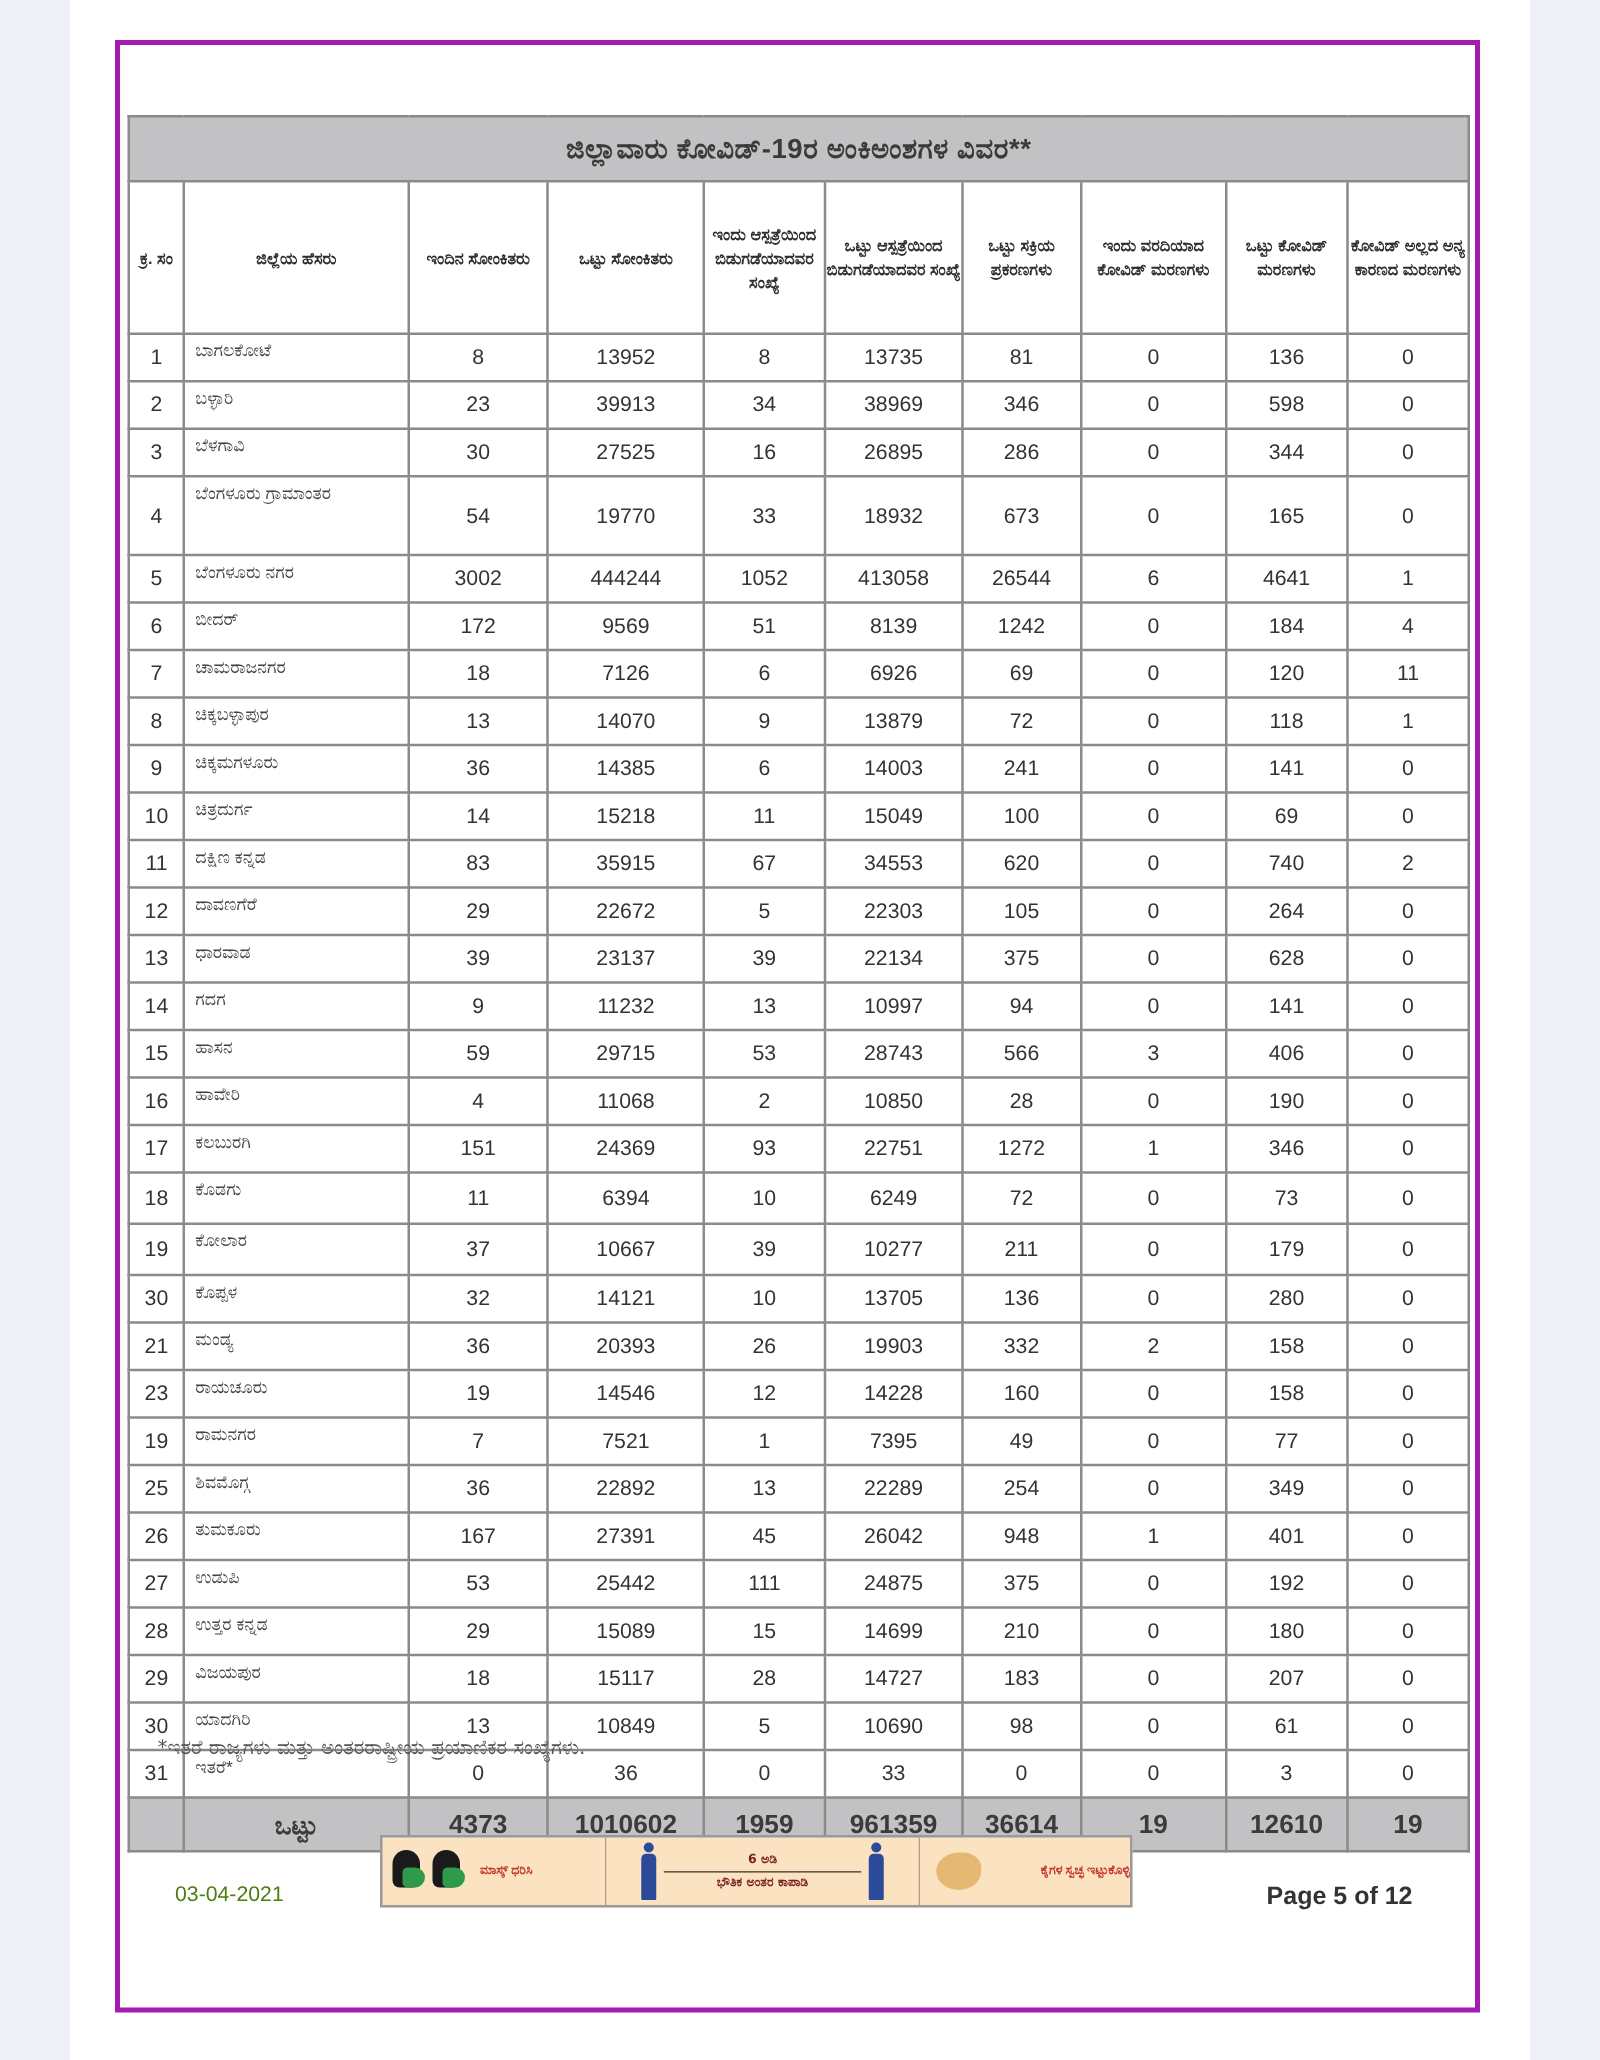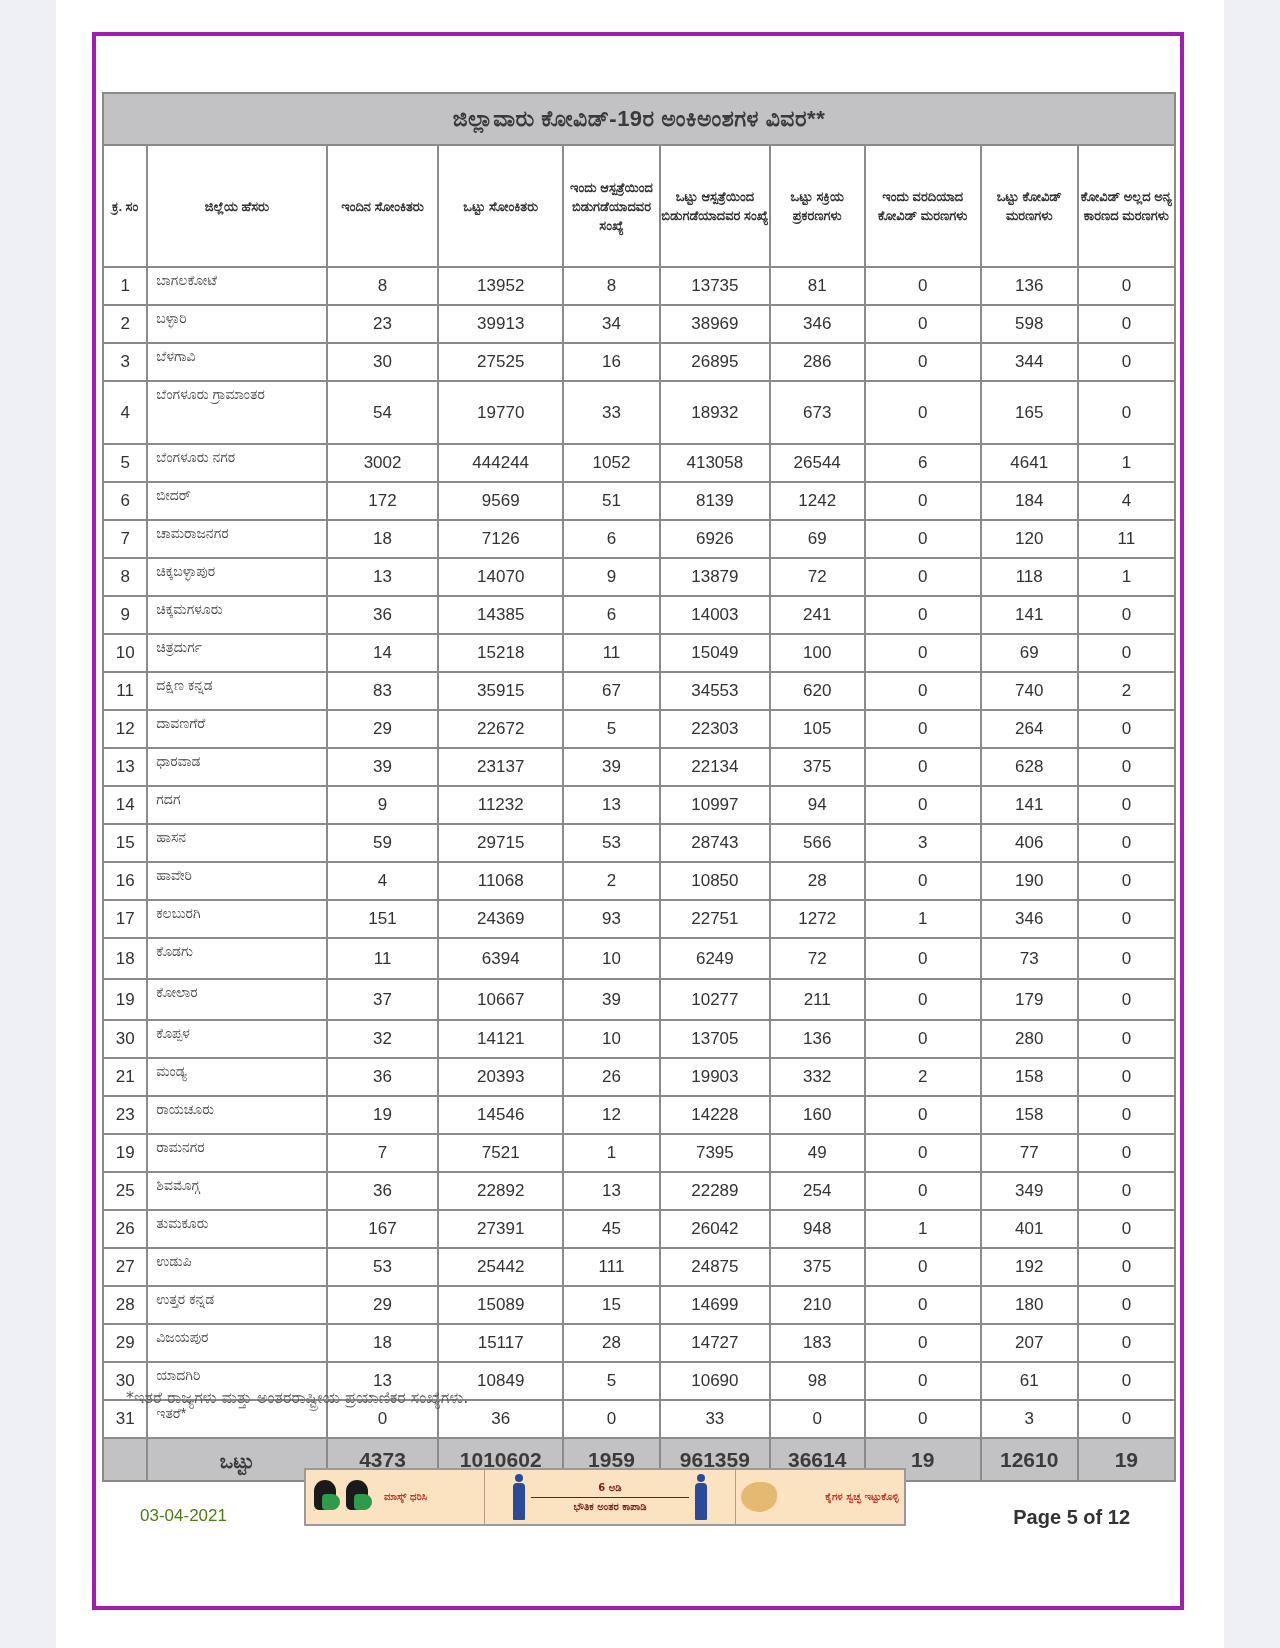--- a/index.html
+++ b/index.html
@@ -54,25 +54,25 @@
     font-family: Liberation Sans, sans-serif;
   }
   .banner {
     position: absolute; left: 208px; top: 1432px; width: 598px; height: 54px;
     background: #fbe3c2; border: 2px solid #9a9a9a; display: flex; align-items: center;
   }
   .banner .seg { display: flex; align-items: center; height: 100%; position: relative; }
   .banner .seg + .seg { border-left: 1px solid #b89a80; }
   .seg1 { width: 170px; padding-left: 8px; }
   .seg2 { width: 250px; justify-content: center; }
-  .seg3 { flex: 1; justify-content: center; gap: 32px; }
+  .seg3 { flex: 1; justify-content: flex-end; gap: 32px; }
   .face { width: 26px; height: 34px; position: relative; margin-right: 6px; }
   .face .hair { position: absolute; left: 0; top: 0; width: 22px; height: 30px; background: #1a1a1a; border-radius: 12px 12px 6px 6px; }
   .face .mask { position: absolute; left: 8px; top: 14px; width: 18px; height: 16px; background: #2f9a4a; border-radius: 4px 8px 8px 4px; }
-  .ban-txt { font-size: 10px; color: #c0392b; font-weight: bold; line-height: 12px; margin-left: 6px; }
+  .ban-txt { font-size: 10px; color: #c0392b; font-weight: bold; line-height: 12px; margin-left: 6px; font-family: Liberation Serif, serif; }
   .person { width: 12px; height: 46px; position: relative; }
   .person .hd { position: absolute; left: 2px; top: 0; width: 8px; height: 8px; background: #2c4a9a; border-radius: 50%; }
   .person .bd { position: absolute; left: 0; top: 9px; width: 12px; height: 37px; background: #2c4a9a; border-radius: 4px 4px 1px 1px; }
   .dist { width: 170px; text-align: center; font-size: 10px; color: #7a1f1f; font-weight: bold; line-height: 14px; }
   .dist .arrow { border-top: 1px solid #333; margin: 2px 6px; position: relative; }
   .hands { width: 36px; height: 30px; background: #e3b46a; border-radius: 50% 40% 50% 50%; margin-right: 10px; opacity: 0.9; }
 </style>
 </head>
 <body>
 

